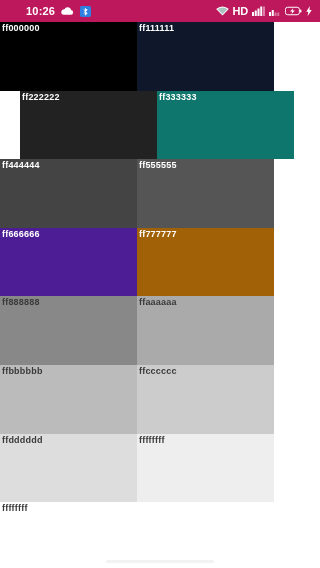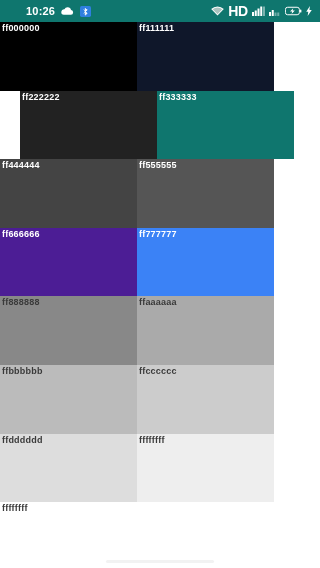--- a/index.html
+++ b/index.html
@@ -47,21 +47,21 @@
     gap: 4px;
     margin-left: auto;
     margin-right: 4px;
   }
   .sb-icon {
     display: block;
     line-height: 0;
   }
   .sb-text {
     color: #ffffff;
-    font-size: 14px;
+    font-size: 11px;
     font-weight: bold;
     line-height: 1;
     letter-spacing: -0.2px;
   }
 
   
   #swatch-grid {
     position: absolute;
     top: 22px;
     left: 0;
@@ -97,21 +97,21 @@
     bottom: 5px;
     width: 108px;
     height: 3px;
     border-radius: 2px;
     background: #f2f2f2;
   }
 </style>
 </head>
 <body>
 
-<div id="status-bar" style="background: #0f766e;">
+<div id="status-bar" style="background: #be185d;">
 
   <div id="status-left">
     <span id="status-clock">10:26</span>
 
     <span class="sb-icon">
       <svg width="13" height="10" viewBox="0 0 24 18">
         <path fill="#ffffff" d="M18.7 7.1A6.6 6.6 0 0 0 6.3 5.6 5.2 5.2 0 0 0 5.2 16h13.2a4.5 4.5 0 0 0 .3-8.9z"></path>
       </svg>
     </span>
 
@@ -186,21 +186,21 @@
     </div>
     <div class="swatch" style="background: rgb(68, 68, 68);">
       <span class="swatch-label label-light">ff444444</span>
     </div>
     <div class="swatch" style="background: rgb(85, 85, 85);">
       <span class="swatch-label label-light">ff555555</span>
     </div>
     <div class="swatch" style="background: #4c1d95;">
       <span class="swatch-label label-light">ff666666</span>
     </div>
-    <div class="swatch" style="background: #3b82f6;">
+    <div class="swatch" style="background: #a16207;">
       <span class="swatch-label label-light">ff777777</span>
     </div>
     <div class="swatch" style="background: rgb(136, 136, 136);">
       <span class="swatch-label label-dark">ff888888</span>
     </div>
     <div class="swatch" style="background: rgb(170, 170, 170);">
       <span class="swatch-label label-dark">ffaaaaaa</span>
     </div>
     <div class="swatch" style="background: rgb(187, 187, 187);">
       <span class="swatch-label label-dark">ffbbbbbb</span>

